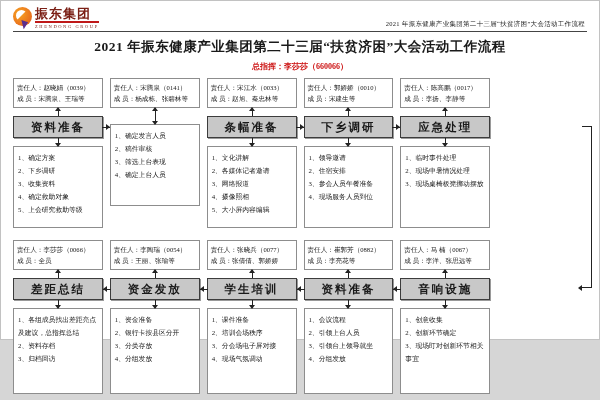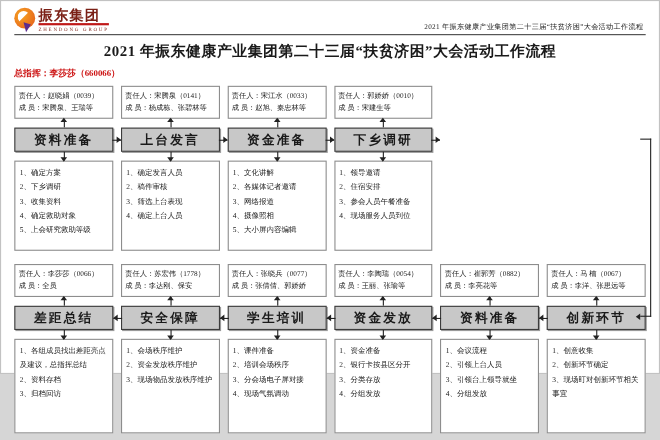--- a/index.html
+++ b/index.html
@@ -37,21 +37,21 @@
   .hdr-note{
     position:absolute;right:2px;bottom:2px;font-size:6.5px;color:#222;
     letter-spacing:0.3px;
   }
   
   .title{
     text-align:center;font-size:13.5px;font-weight:bold;letter-spacing:0.5px;
     margin-top:7px;line-height:16px;
   }
   .commander{
-    font-size:8px;font-weight:bold;color:#cc1111;
+    text-align:center;font-size:8px;font-weight:bold;color:#cc1111;
     margin-top:7px;line-height:9px;
   }
   
   .flow{position:relative;margin-top:7px;}
   .frow{display:grid;grid-template-columns:repeat(6,1fr);column-gap:7px;}
   .frow + .frow{margin-top:12px;}
   .fcol{display:flex;flex-direction:column;min-width:0;}
   .pbox{
     height:30px;border:1px solid #8d8d8d;box-sizing:border-box;
     padding:3px 3px 0 3px;font-size:6.6px;line-height:11px;
@@ -142,37 +142,36 @@
           </div>
   </div>
 
 
   <div class="fcol">
     <div class="pbox">
       <div class="leader">责任人：宋腾泉（0141）</div>
       <div class="members">成  员：杨成栋、张碧林等</div>
     </div>
     <div class="varrow up"></div>
-    <div class="hbox to-right">上台发言</div>
     <div class="varrow down"></div>
     <div class="tbox">
             <div class="task">1、确定发言人员</div>
             <div class="task">2、稿件审核</div>
             <div class="task">3、筛选上台表现</div>
             <div class="task">4、确定上台人员</div>
           </div>
   </div>
 
   <div class="fcol">
     <div class="pbox">
       <div class="leader">责任人：宋江水（0033）</div>
       <div class="members">成  员：赵旭、秦忠林等</div>
     </div>
     <div class="varrow up"></div>
-    <div class="hbox to-right">资金准备</div>
+    <div class="hbox to-right">条幅准备</div>
     <div class="varrow down"></div>
     <div class="tbox">
             <div class="task">1、文化讲解</div>
             <div class="task">2、各媒体记者邀请</div>
             <div class="task">3、网络报道</div>
             <div class="task">4、摄像照相</div>
             <div class="task">5、大小屏内容编辑</div>
           </div>
   </div>
 
@@ -185,49 +184,65 @@
     <div class="hbox to-right">下乡调研</div>
     <div class="varrow down"></div>
     <div class="tbox">
             <div class="task">1、领导邀请</div>
             <div class="task">2、住宿安排</div>
             <div class="task">3、参会人员午餐准备</div>
             <div class="task">4、现场服务人员到位</div>
           </div>
   </div>
 
+  <div class="fcol">
+    <div class="pbox">
+      <div class="leader">责任人：陈高鹏（0017）</div>
+      <div class="members">成  员：李扬、李静等</div>
+    </div>
+    <div class="varrow up"></div>
+    <div class="hbox">应急处理</div>
+    <div class="varrow down"></div>
+    <div class="tbox">
+            <div class="task">1、临时事件处理</div>
+            <div class="task">2、现场中暑情况处理</div>
+            <div class="task">3、现场桌椅板凳挪动摆放</div>
+          </div>
+  </div>
 </div>
     <div class="frow r2" id="row1">
   <div class="fcol">
     <div class="pbox">
       <div class="leader">责任人：李莎莎（0066）</div>
       <div class="members">成  员：全员</div>
     </div>
     <div class="varrow up"></div>
     <div class="hbox">差距总结</div>
     <div class="varrow down"></div>
     <div class="tbox">
             <div class="task">1、各组成员找出差距亮点及建议，总指挥总结</div>
             <div class="task">2、资料存档</div>
             <div class="task">3、归档回访</div>
           </div>
   </div>
 
-  <div class="fcol">
-    <div class="pbox">
-      <div class="leader">责任人：苏宏伟（1778）</div>
-      <div class="members">成  员：李达刚、保安</div>
-    </div>
-    <div class="varrow up"></div>
-    <div class="hbox to-left">安全保障</div>
-    <div class="varrow down"></div>
-    <div class="tbox">
-            <div class="task">1、会场秩序维护</div>
-            <div class="task">2、资金发放秩序维护</div>
-            <div class="task">3、现场物品发放秩序维护</div>
+
+  <div class="fcol">
+    <div class="pbox">
+      <div class="leader">责任人：李陶瑞（0054）</div>
+      <div class="members">成  员：王丽、张瑜等</div>
+    </div>
+    <div class="varrow up"></div>
+    <div class="hbox to-left">资金发放</div>
+    <div class="varrow down"></div>
+    <div class="tbox">
+            <div class="task">1、资金准备</div>
+            <div class="task">2、银行卡按县区分开</div>
+            <div class="task">3、分类存放</div>
+            <div class="task">4、分组发放</div>
           </div>
   </div>
 
   <div class="fcol">
     <div class="pbox">
       <div class="leader">责任人：张晓兵（0077）</div>
       <div class="members">成  员：张倩倩、郭娇娇</div>
     </div>
     <div class="varrow up"></div>
     <div class="hbox to-left">学生培训</div>
@@ -235,57 +250,41 @@
     <div class="tbox">
             <div class="task">1、课件准备</div>
             <div class="task">2、培训会场秩序</div>
             <div class="task">3、分会场电子屏对接</div>
             <div class="task">4、现场气氛调动</div>
           </div>
   </div>
 
   <div class="fcol">
     <div class="pbox">
-      <div class="leader">责任人：李陶瑞（0054）</div>
-      <div class="members">成  员：王丽、张瑜等</div>
-    </div>
-    <div class="varrow up"></div>
-    <div class="hbox to-left">资金发放</div>
-    <div class="varrow down"></div>
-    <div class="tbox">
-            <div class="task">1、资金准备</div>
-            <div class="task">2、银行卡按县区分开</div>
-            <div class="task">3、分类存放</div>
-            <div class="task">4、分组发放</div>
-          </div>
-  </div>
-
-  <div class="fcol">
-    <div class="pbox">
       <div class="leader">责任人：崔郭芳（0882）</div>
       <div class="members">成  员：李亮花等</div>
     </div>
     <div class="varrow up"></div>
     <div class="hbox to-left">资料准备</div>
     <div class="varrow down"></div>
     <div class="tbox">
             <div class="task">1、会议流程</div>
             <div class="task">2、引领上台人员</div>
             <div class="task">3、引领台上领导就坐</div>
             <div class="task">4、分组发放</div>
           </div>
   </div>
 
   <div class="fcol">
     <div class="pbox">
       <div class="leader">责任人：马  楠（0067）</div>
       <div class="members">成  员：李洋、张思远等</div>
     </div>
     <div class="varrow up"></div>
-    <div class="hbox to-left">创新环节</div>
+    <div class="hbox to-left">音响设施</div>
     <div class="varrow down"></div>
     <div class="tbox">
             <div class="task">1、创意收集</div>
             <div class="task">2、创新环节确定</div>
             <div class="task">3、现场盯对创新环节相关事宜</div>
           </div>
   </div>
 </div>
     <div class="connector"></div>
   </div>

